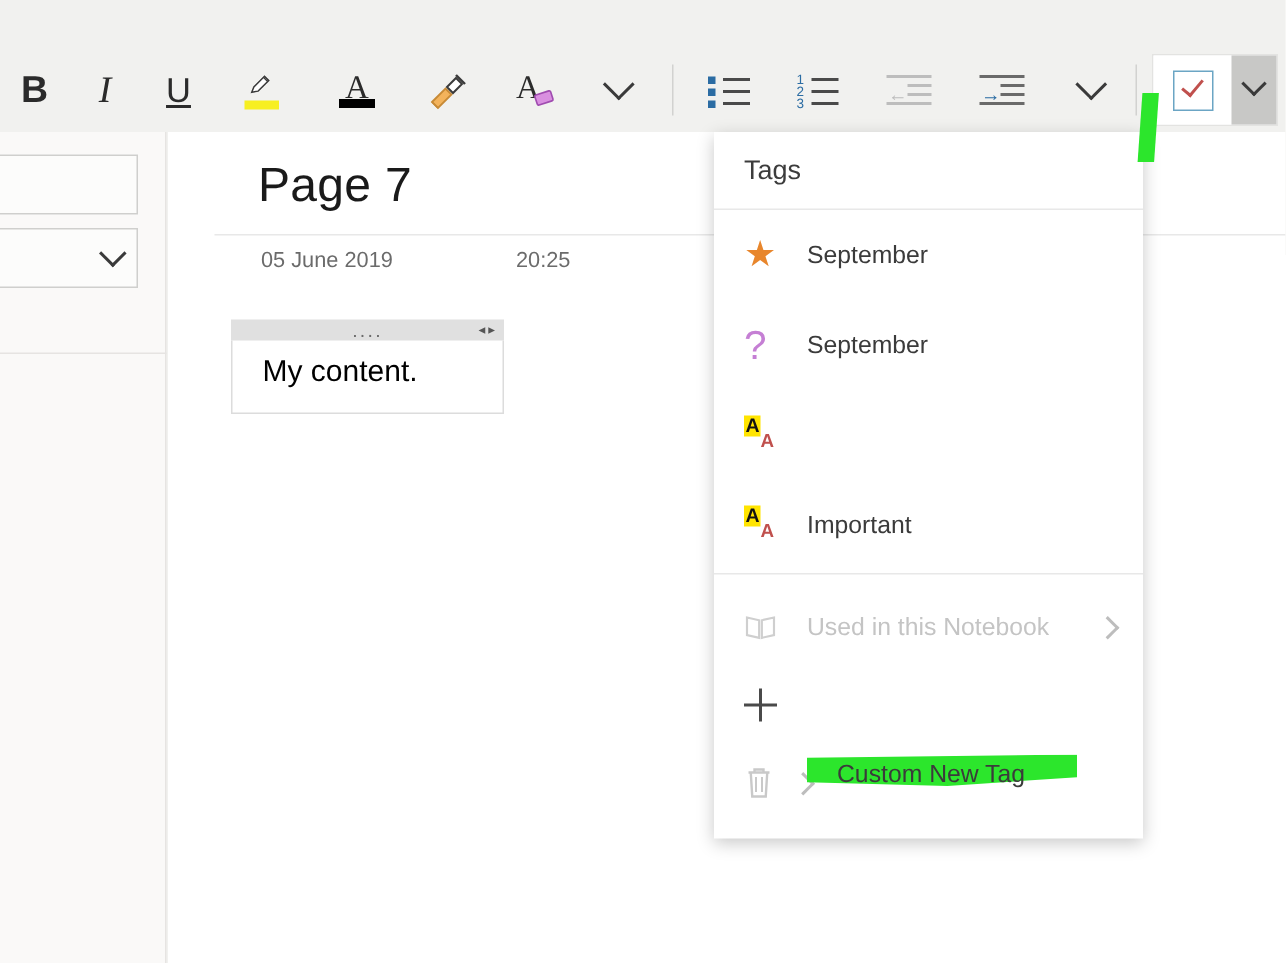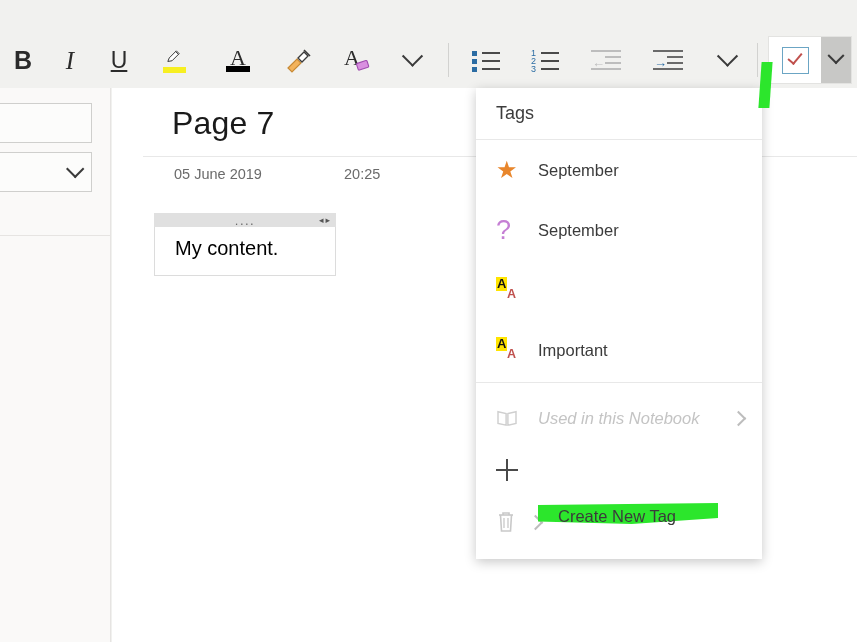--- a/index.html
+++ b/index.html
@@ -555,21 +555,21 @@
       <span class="ico-aa">
           <span class="big">A</span>
           <span class="small">A</span>
         </span>
     </span>
     <span class="lbl">Important</span>
   </div>
 
   <div id="tags-divider"></div>
 
-  <div class="tag-action" style="margin-top:10px;font-style:italic;">
+  <div class="tag-action" style="margin-top:10px;">
     <span class="ico">
       <svg class="ico-book" viewBox="0 0 24 20">
         <path d="M2 3 L11 5 L11 18 L2 16 Z" fill="#ffffff" stroke="#cfcfcf" stroke-width="1.6"></path>
         <path d="M22 3 L13 5 L13 18 L22 16 Z" fill="#ffffff" stroke="#cfcfcf" stroke-width="1.6"></path>
       </svg>
     </span>
     <span class="lbl">Used in this Notebook</span>
     <span class="submenu-chev"></span>
   </div>
 
@@ -589,13 +589,13 @@
         <path d="M8 7 V17 M12 7 V17" stroke="#c9c9c9" stroke-width="1.3"></path>
       </svg>
     </span>
     <span class="submenu-chev"></span>
   </div>
 
 </div>
 
 <div class="hl" id="hl-arrow"></div>
 <div class="hl" id="hl-create"></div>
-<div id="create-label-top">Create New Tag</div>
+<div id="create-label-top">Custom New Tag</div>
 
 </body></html>

